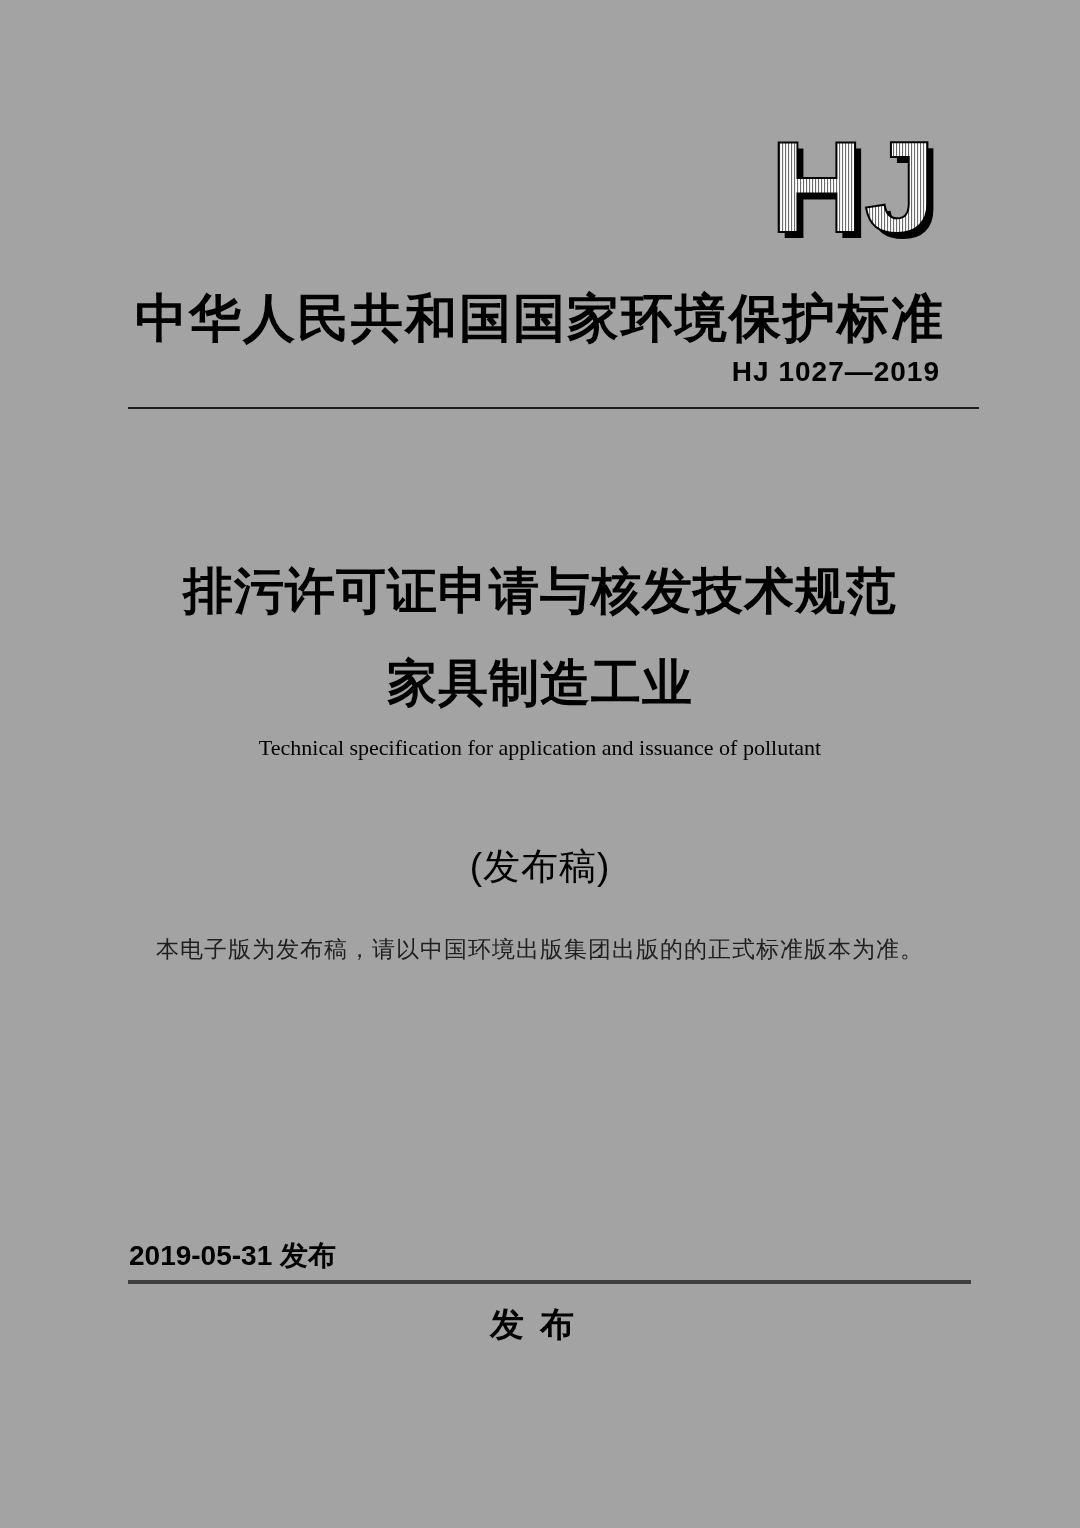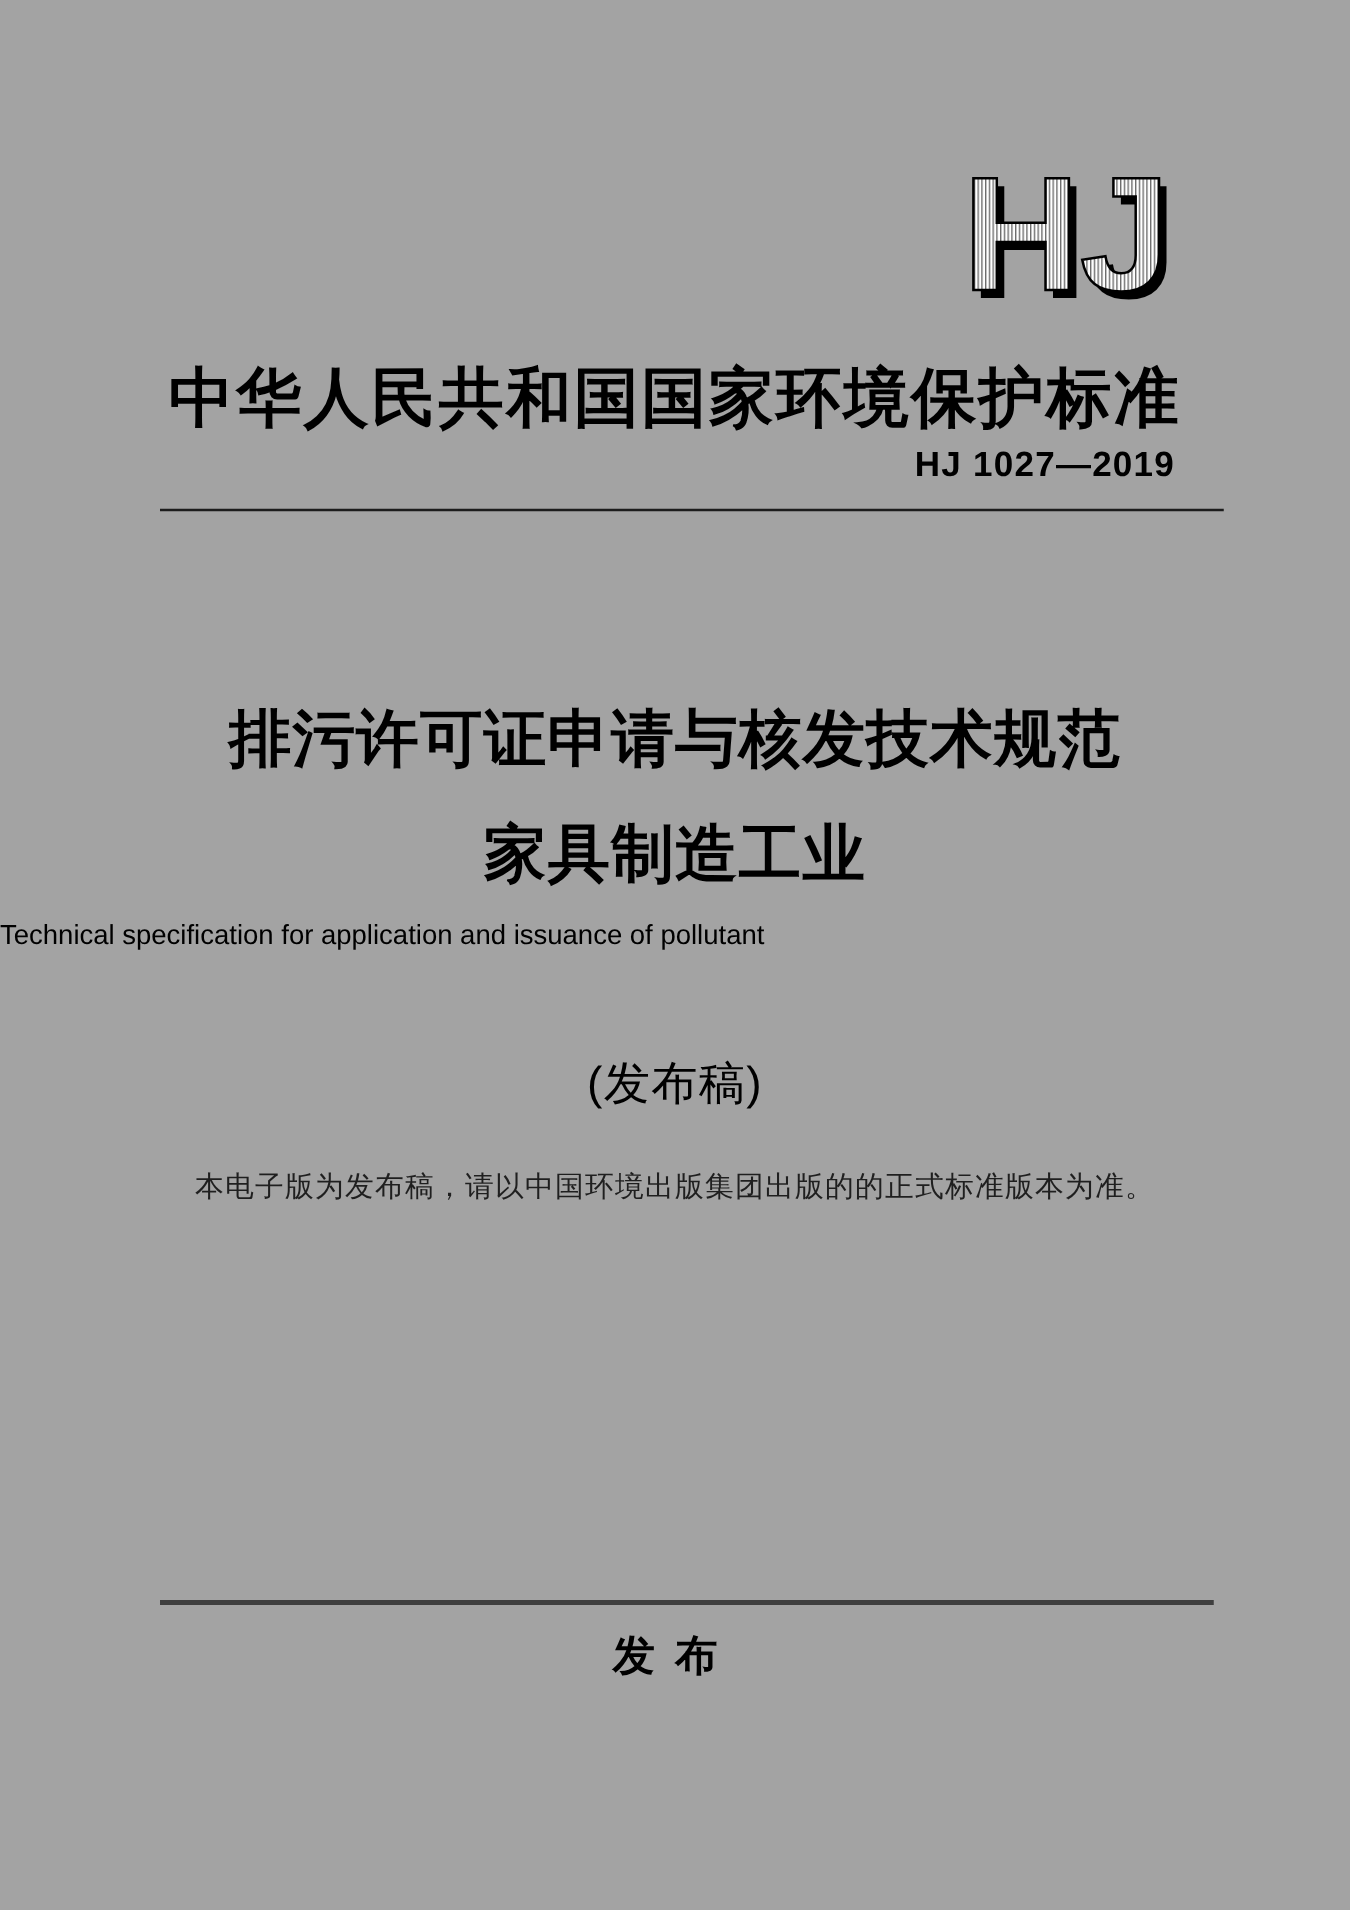--- a/index.html
+++ b/index.html
@@ -70,21 +70,22 @@
     letter-spacing: 1px;
     white-space: nowrap;
   }
   .doc-title-cn.line1 { top: 558px; }
   .doc-title-cn.line2 { top: 650px; }
 
   .doc-title-en {
     position: absolute;
     left: 0;
     width: 100%;
-    font-family: Liberation Sans, sans-serif;
+    text-align: center;
+    font-family: Liberation Serif, serif;
     font-size: 22px;
     font-weight: 500;
     white-space: nowrap;
   }
   .doc-title-en.line1 { top: 735px; }
   .doc-title-en.line2 { top: 790px; }
 
   .draft-label {
     position: absolute;
     top: 842px;
@@ -187,20 +188,21 @@
   <div class="doc-title-cn line2">家具制造工业</div>
 
   <div class="doc-title-en line1">Technical specification for application and issuance of pollutant</div>
 
 
   <div class="draft-label">(发布稿)</div>
 
   <div class="edition-note">本电子版为发布稿，请以中国环境出版集团出版的的正式标准版本为准。</div>
 
   <div class="date-row">
+    <span>2019-05-31 发布</span>
   </div>
 
   <div class="rule-thick"></div>
 
   <div class="publisher-row">
     <span class="publish-action">发布</span>
   </div>
 
 </div>
 

